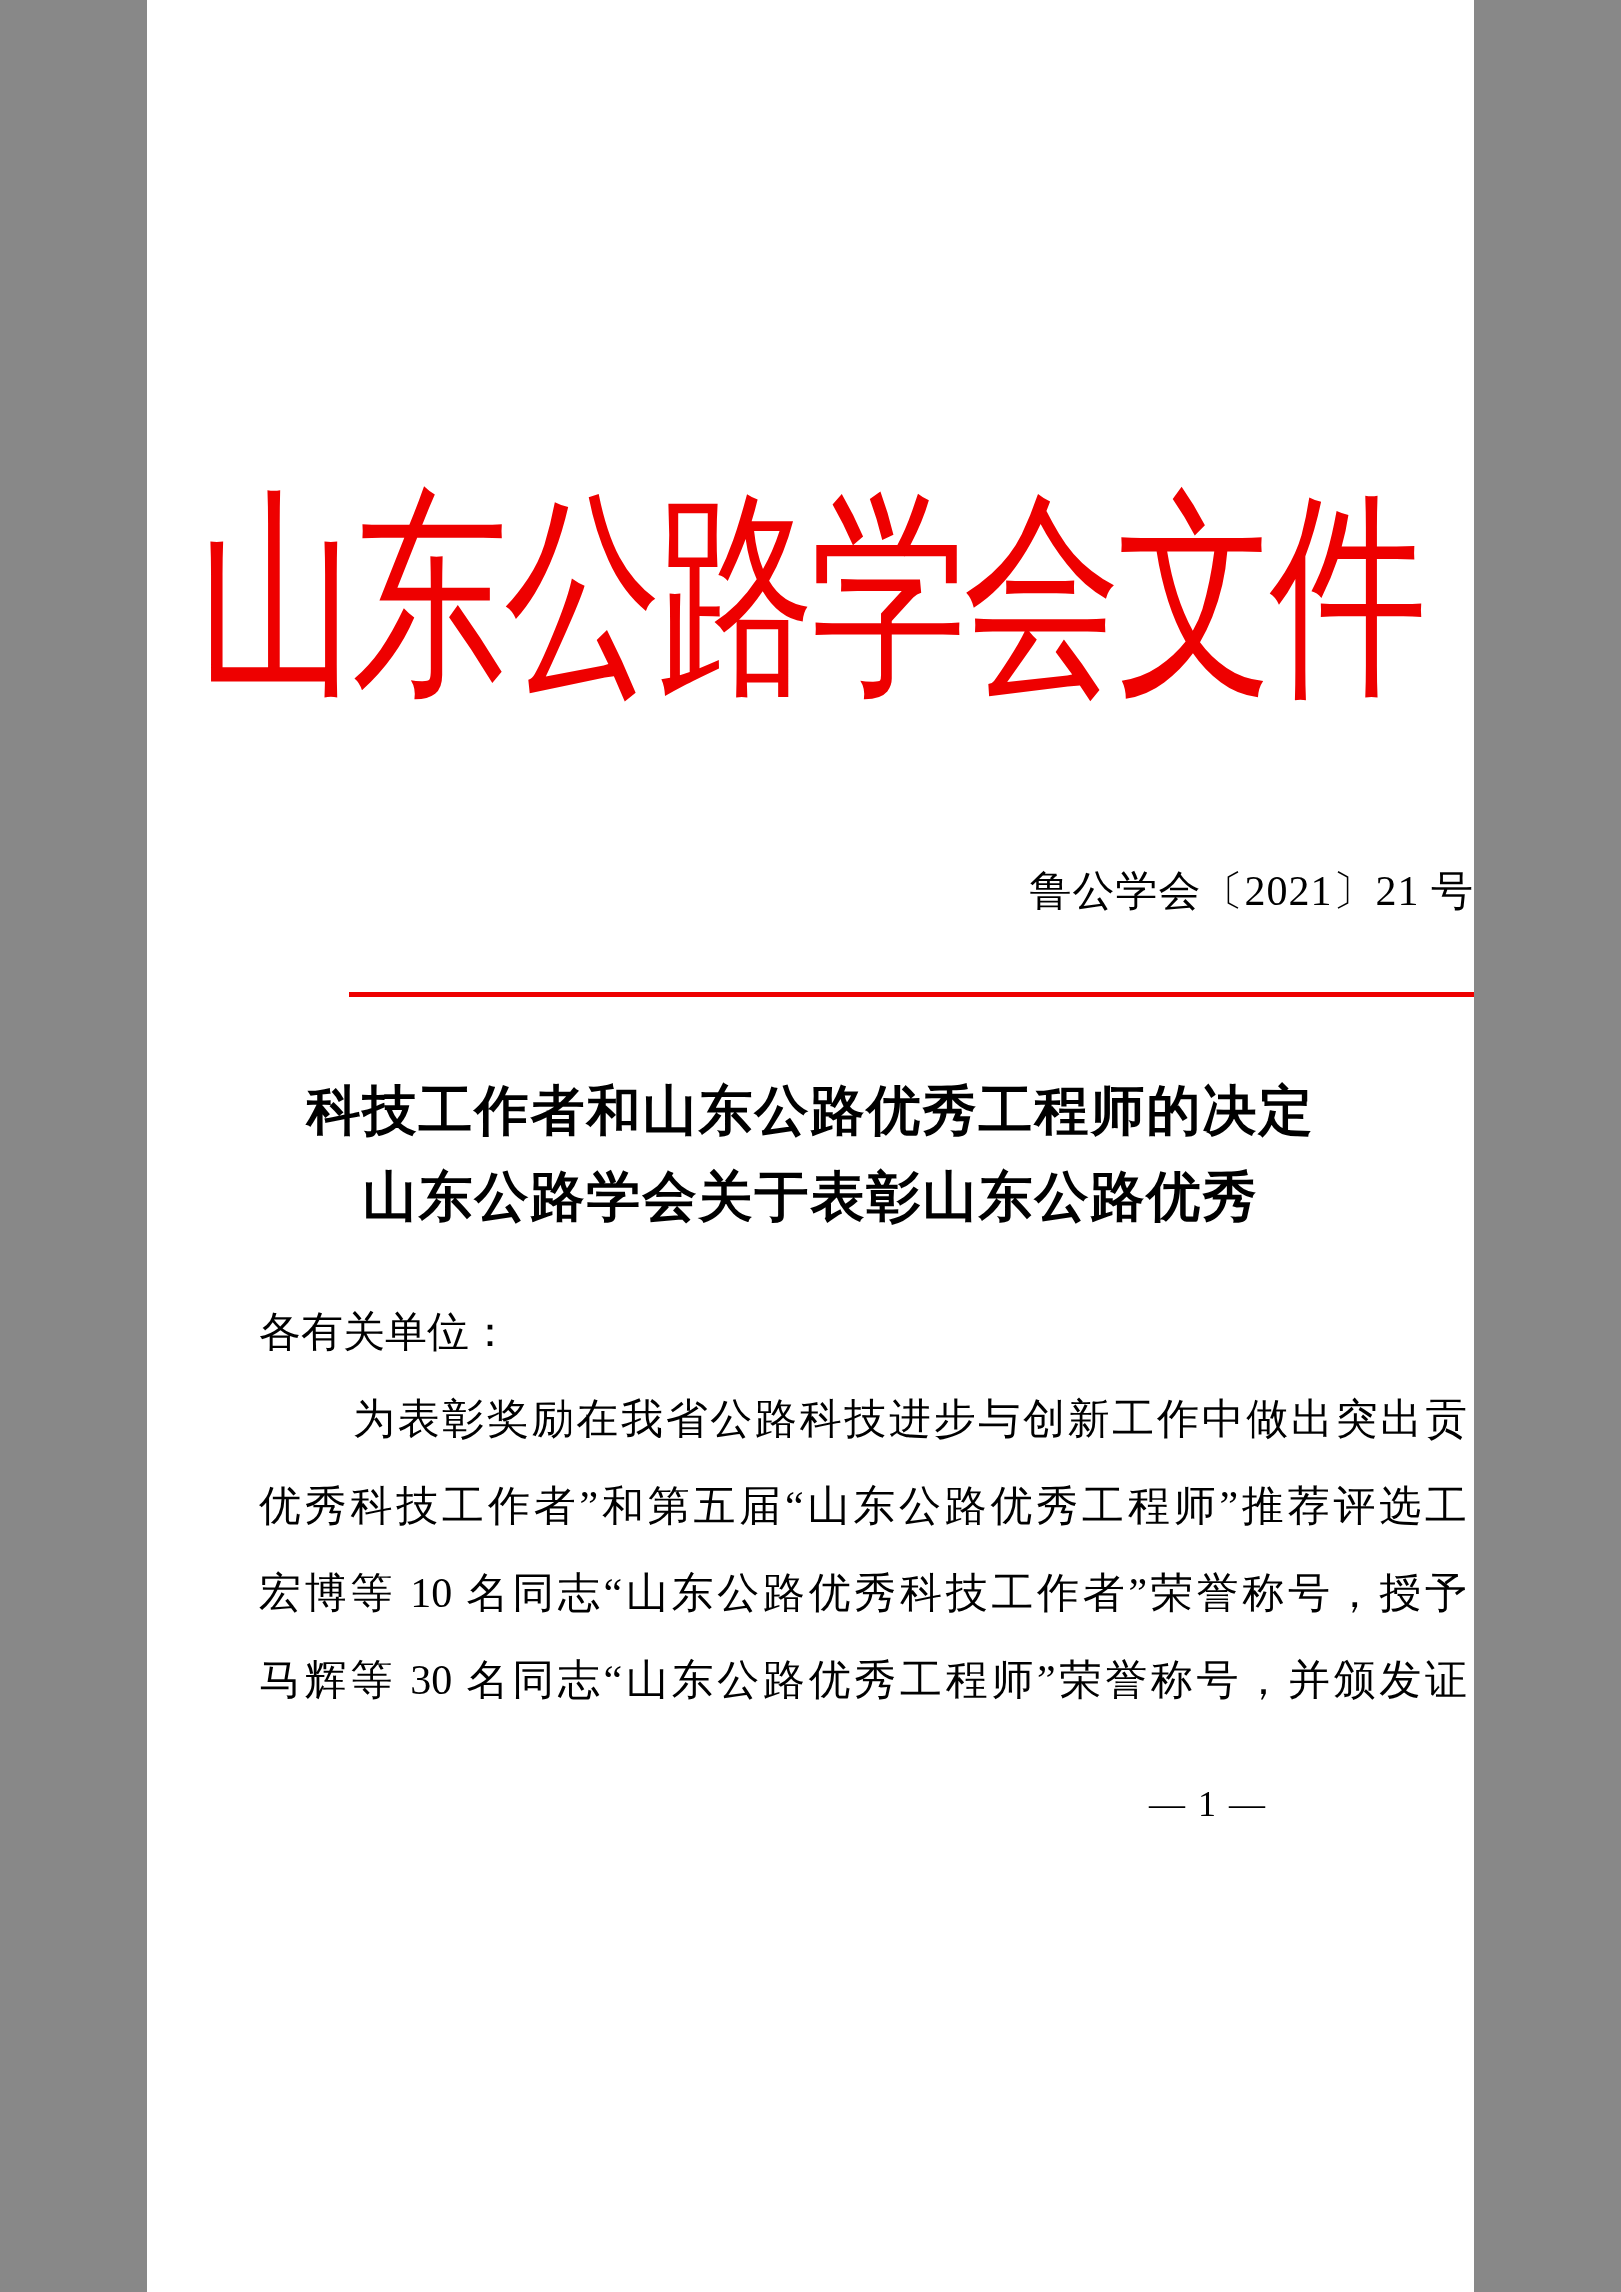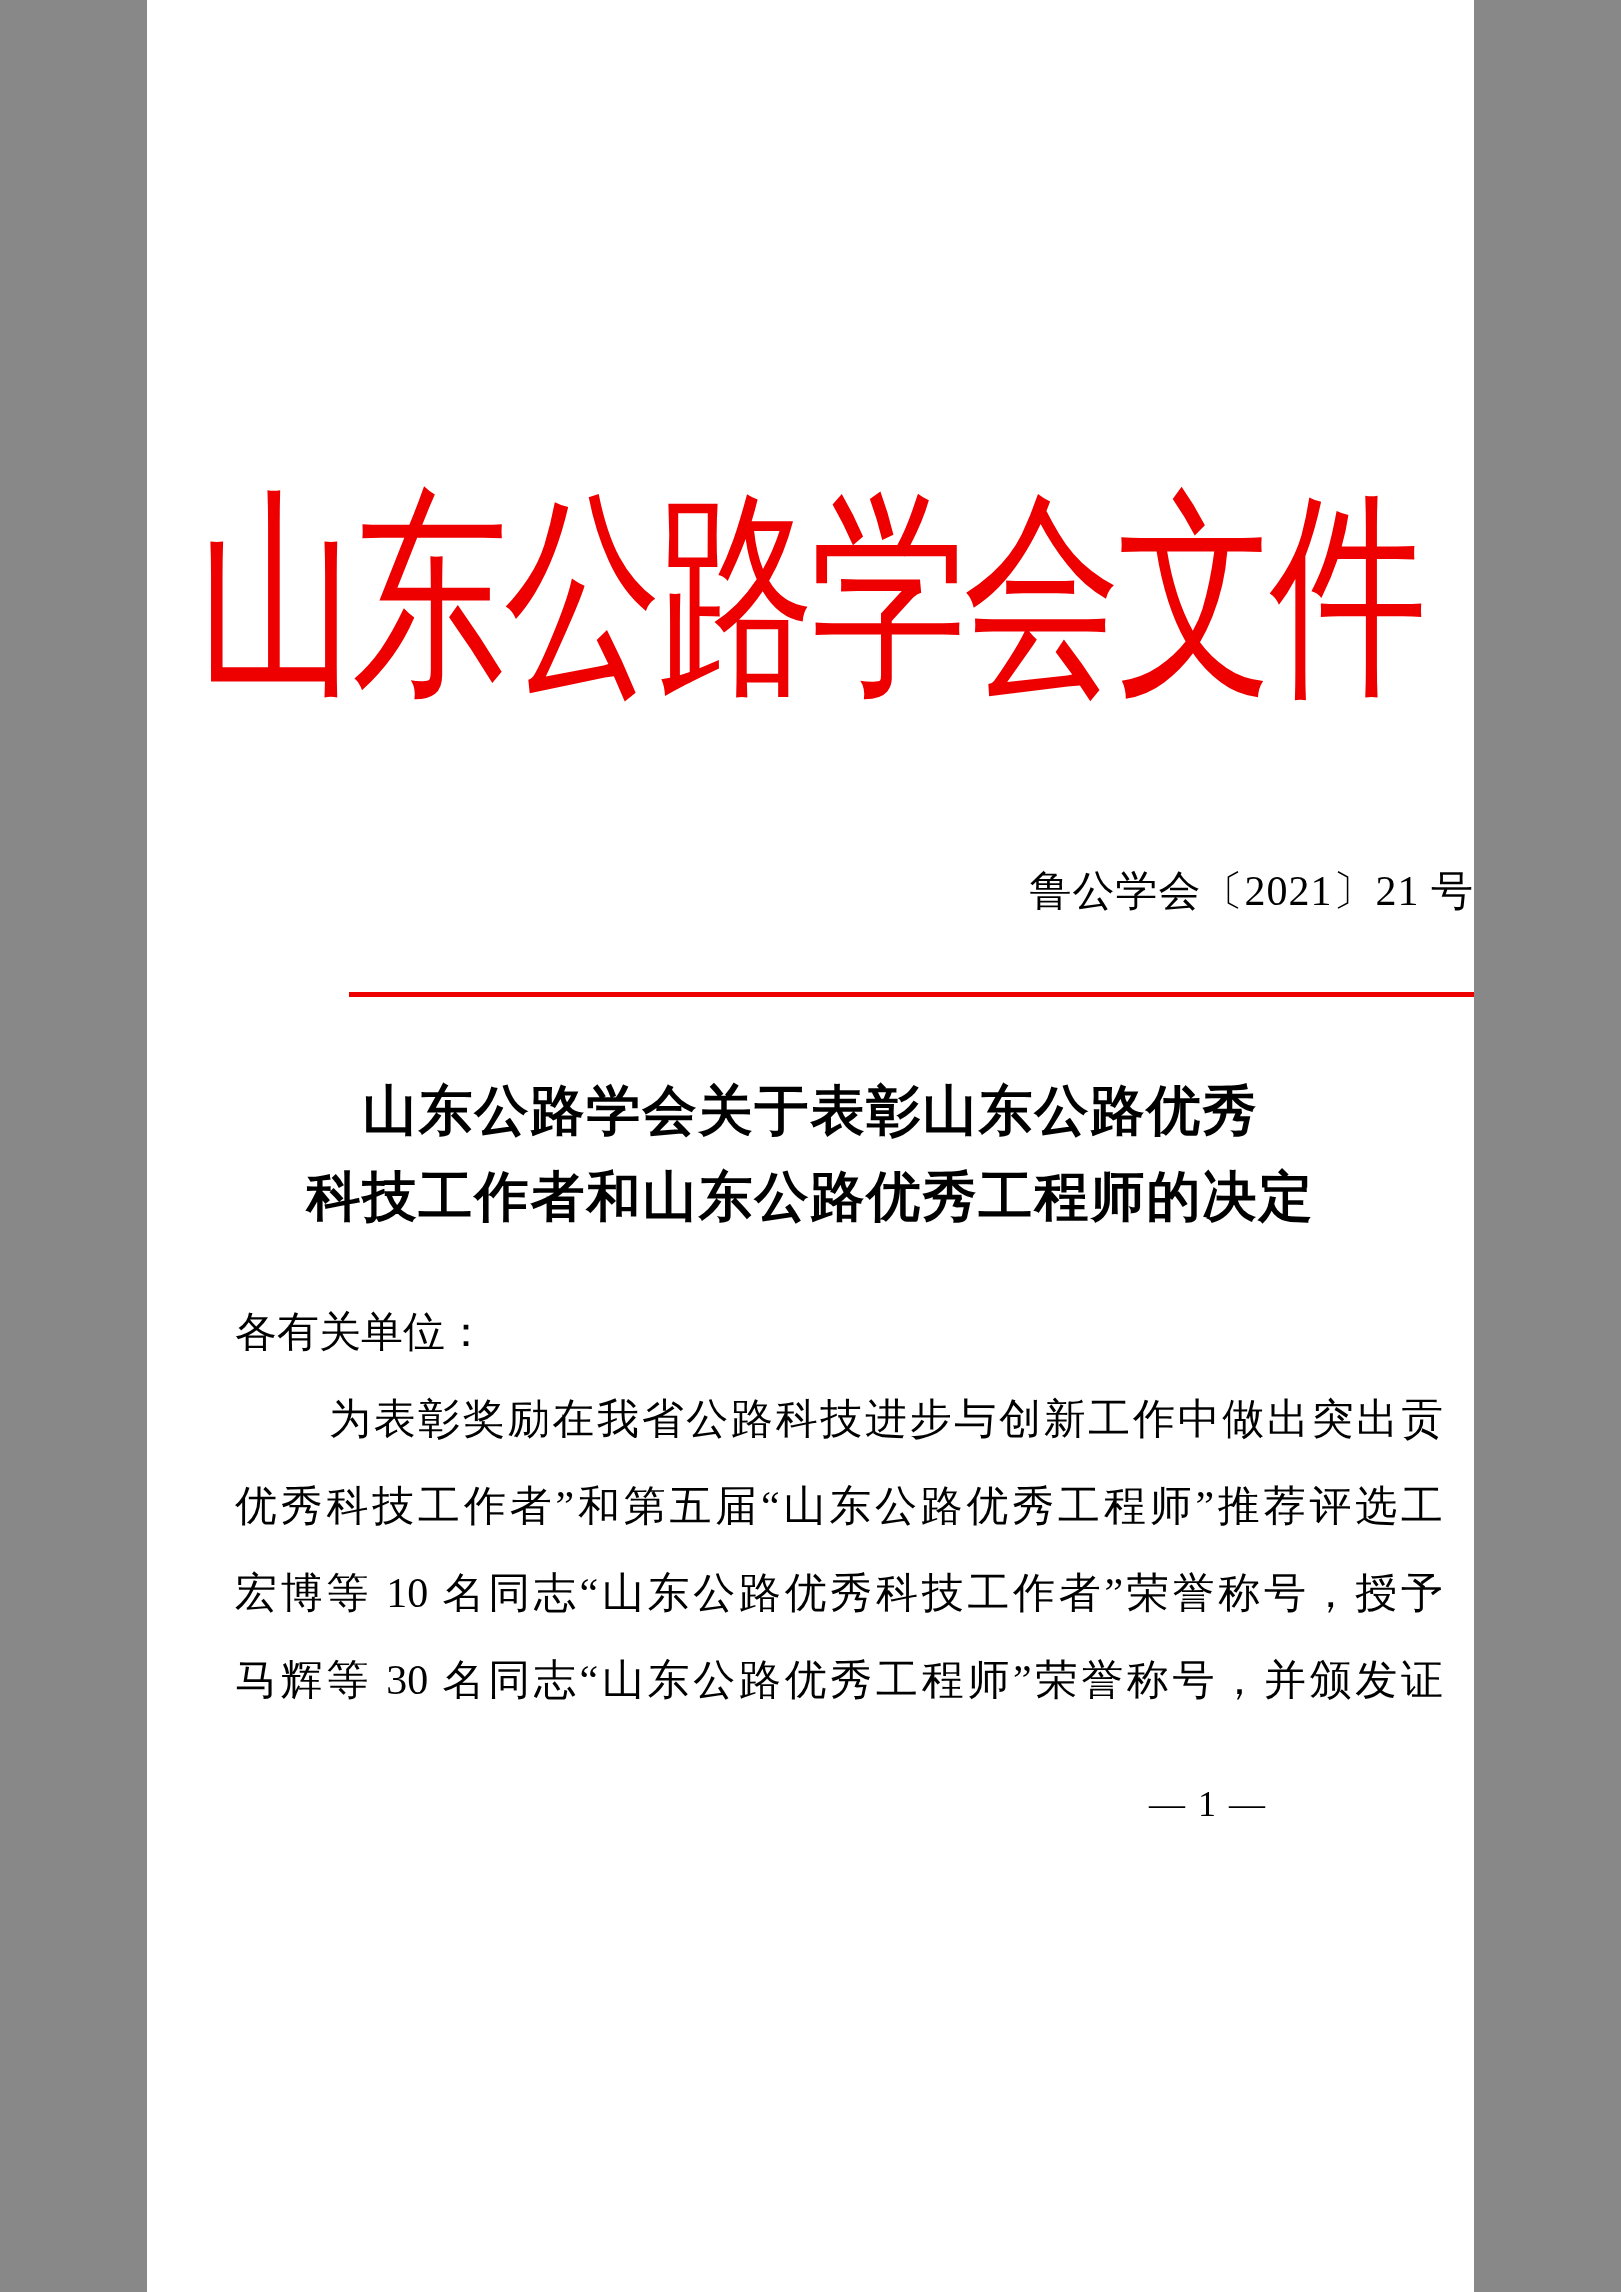--- a/index.html
+++ b/index.html
@@ -55,21 +55,21 @@
     text-align: center;
     font-size: 54px;
     line-height: 86px;
     font-weight: bold;
     letter-spacing: 2px;
   }
 
   
   .body-block {
     margin-top: 49px;
-    margin-left: 88px;
+    margin-left: 112px;
     width: 1208px;
     font-size: 42px;
     line-height: 87px;
     color: #000000;
   }
   .salutation {
     text-align: left;
   }
   .para-line {
     text-align: justify;
@@ -96,22 +96,22 @@
 
 <div class="page">
 
   <h1 class="org-title">山东公路学会文件</h1>
 
   <div class="doc-number">鲁公学会〔2021〕21 号</div>
 
   <div class="red-divider"></div>
 
   <h2 class="doc-title">
+    <span style="display:block">科技工作者和山东公路优秀工程师的决定</span>
     <span style="display:block">山东公路学会关于表彰山东公路优秀</span>
-    <span style="display:block">科技工作者和山东公路优秀工程师的决定</span>
   </h2>
 
   <div class="body-block">
     <div class="salutation">各有关单位：</div>
 
     <div>
       <div class="para-line indent">为表彰奖励在我省公路科技进步与创新工作中做出突出贡</div>
       <div class="para-line">优秀科技工作者”和第五届“山东公路优秀工程师”推荐评选工</div>
       <div class="para-line">宏博等 10 名同志“山东公路优秀科技工作者”荣誉称号，授予</div>
       <div class="para-line">马辉等 30 名同志“山东公路优秀工程师”荣誉称号，并颁发证</div>

